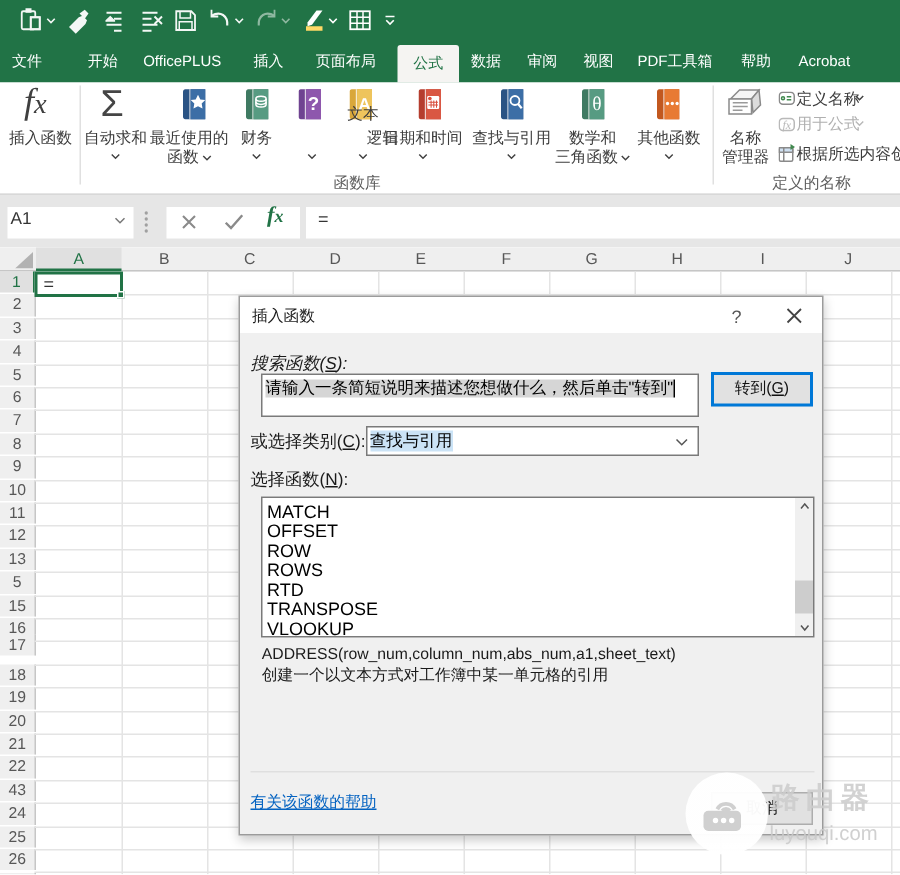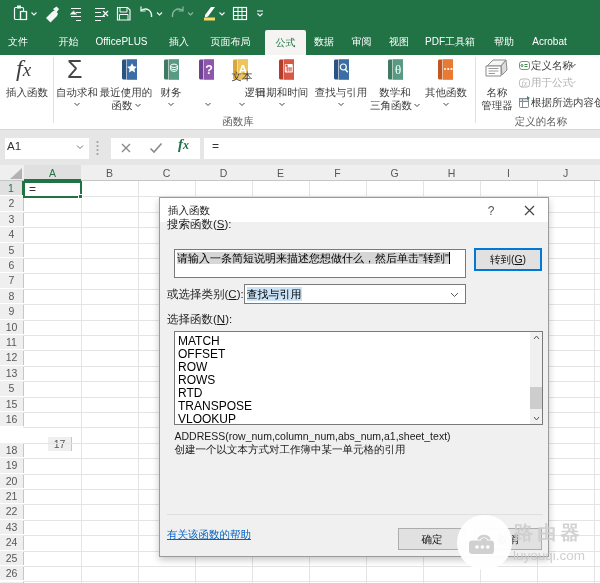--- a/index.html
+++ b/index.html
@@ -300,21 +300,21 @@
         <div class="rowhdr" style="top:108.4px;height:14.4px;line-height:15.4px;">7</div>
         <div class="rowhdr" style="top:123.8px;height:14.4px;line-height:15.4px;">8</div>
         <div class="rowhdr" style="top:139.2px;height:14.4px;line-height:15.4px;">9</div>
         <div class="rowhdr" style="top:154.6px;height:14.4px;line-height:15.4px;">10</div>
         <div class="rowhdr" style="top:170.0px;height:14.4px;line-height:15.4px;">11</div>
         <div class="rowhdr" style="top:185.4px;height:14.4px;line-height:15.4px;">12</div>
         <div class="rowhdr" style="top:200.8px;height:14.4px;line-height:15.4px;">13</div>
         <div class="rowhdr" style="top:216.2px;height:14.4px;line-height:15.4px;">5</div>
         <div class="rowhdr" style="top:231.6px;height:14.4px;line-height:15.4px;">15</div>
         <div class="rowhdr" style="top:247.0px;height:14.4px;line-height:15.4px;">16</div>
-        <div class="rowhdr" style="top:272px;height:14.4px;line-height:15.4px;margin-left:48px;">17</div>
+        <div class="rowhdr" style="top:258px;height:14.4px;line-height:15.4px;">17</div>
         <div class="rowhdr" style="top:277.8px;height:14.4px;line-height:15.4px;">18</div>
         <div class="rowhdr" style="top:293.2px;height:14.4px;line-height:15.4px;">19</div>
         <div class="rowhdr" style="top:308.6px;height:14.4px;line-height:15.4px;">20</div>
         <div class="rowhdr" style="top:324.0px;height:14.4px;line-height:15.4px;">21</div>
         <div class="rowhdr" style="top:339.4px;height:14.4px;line-height:15.4px;">22</div>
         <div class="rowhdr" style="top:354.8px;height:14.4px;line-height:15.4px;">43</div>
         <div class="rowhdr" style="top:370.2px;height:14.4px;line-height:15.4px;">24</div>
         <div class="rowhdr" style="top:385.6px;height:14.4px;line-height:15.4px;">25</div>
         <div class="rowhdr" style="top:401.0px;height:14.4px;line-height:15.4px;">26</div>
         <div class="rowhdr" style="top:417.4px;height:1.6px;"></div>
@@ -365,21 +365,21 @@
   <div id="dlg">
     <div id="dlgtitle">
       <div class="abs" style="left:8px;top:6px;font-size:10.5px;color:#1a1a1a;">插入函数</div>
       <svg class="abs" style="left:325px;top:6px;" width="12" height="13" viewBox="0 0 12 13">
           <text x="6" y="11" font-size="12" fill="#555" text-anchor="middle" font-family="Liberation Sans">?</text>
         </svg>
       <svg class="abs" style="left:364px;top:7px;" width="11" height="11" viewBox="0 0 11 11">
           <path d="M1 1 L10 10 M10 1 L1 10" stroke="#444" stroke-width="1.2"></path>
         </svg>
     </div>
-    <div class="abs dtext" style="left:7px;top:19px;">搜索函数(<u>S</u>):</div>
+    <div class="abs dtext" style="left:7px;top:37px;font-style:italic;">搜索函数(<u>S</u>):</div>
     <div id="srchinput"><span style="background:#d6d6d6;">请输入一条简短说明来描述您想做什么，然后单击"转到"</span><span style="border-left:1px solid #000;"></span></div>
     <div id="gobtn">转到(<u>G</u>)</div>
     <div class="abs dtext" style="left:7px;top:89px;">或选择类别(<u>C</u>):</div>
     <div id="combo"><span style="margin-left:1.5px;background:#cbe3f6;padding:1px 0;">查找与引用</span>
       <svg class="abs" style="right:6px;top:7px;" width="9" height="6" viewBox="0 0 9 6">
           <path d="M1 1 L4.5 4.5 L8 1" stroke="#555" fill="none"></path>
         </svg>
     </div>
     <div class="abs dtext" style="left:7px;top:113.5px;">选择函数(<u>N</u>):</div>
     <div id="listbox">
@@ -397,21 +397,20 @@
         <svg class="abs" style="left:2.5px;bottom:3px;" width="7" height="5" viewBox="0 0 7 5">
             <path d="M1 1 L3.5 4 L6 1" stroke="#555" fill="none"></path>
           </svg>
         <div class="abs" style="left:0;top:55px;width:12px;height:22px;background:#cdcdcd;"></div>
       </div>
     </div>
     <div class="abs" style="left:14.5px;top:231.5px;font-size:10.5px;color:#1a1a1a;">ADDRESS(row_num,column_num,abs_num,a1,sheet_text)</div>
     <div class="abs" style="left:14.5px;top:245px;font-size:10.5px;color:#1a1a1a;">创建一个以文本方式对工作簿中某一单元格的引用</div>
     <div class="abs" style="left:7px;top:316px;width:376px;height:1px;background:#dfdfdf;"></div>
     <div class="abs" style="left:7px;top:330px;font-size:10.5px;color:#0563c1;text-decoration:underline;">有关该函数的帮助</div>
-    <div id="okbtn" style="left:238px;">确定</div>
     <div id="cancelbtn" style="left:314px;">取消</div>
   </div>
   <div id="wm">
     <div class="abs" style="left:457px;top:515px;width:55px;height:55px;border-radius:50%;background:radial-gradient(circle, rgba(255,255,255,0.97) 0 71%, rgba(255,255,255,0) 96%);"></div>
     <svg class="abs" style="left:466px;top:527px;" width="32" height="29" viewBox="0 0 32 29">
       <path d="M12.2 12.5 a6.5 6.5 0 0 1 11.6 0" stroke="#d0d0d0" stroke-width="2.6" fill="none"></path>
       <path d="M15.4 13.5 a3.2 3.2 0 0 1 5.2 0" stroke="#d0d0d0" stroke-width="2.4" fill="none"></path>
       <circle cx="18" cy="14.5" r="1.7" fill="#d0d0d0"></circle>
       <rect x="3" y="13.5" width="25" height="13.5" rx="3.2" fill="#d0d0d0"></rect>
       <circle cx="11" cy="20" r="1.8" fill="#fff"></circle>

